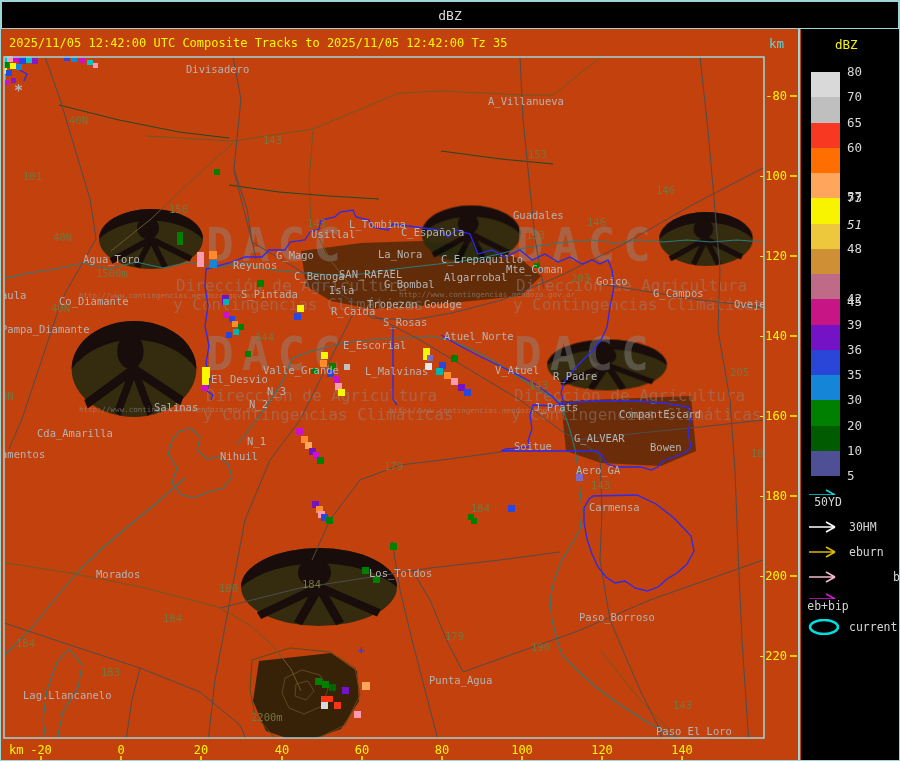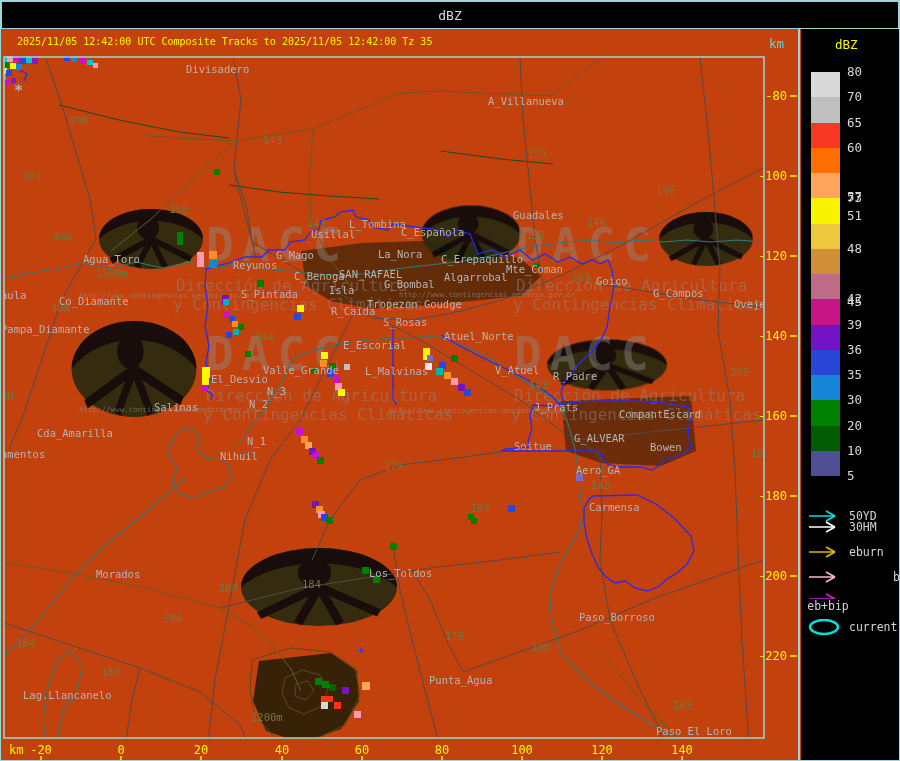--- a/index.html
+++ b/index.html
@@ -4,21 +4,21 @@
 <style>
   html,body{margin:0;padding:0;background:#000;}
   .app{position:relative;width:900px;height:761px;background:#c2410c;overflow:hidden;
        font-family:"DejaVu Sans Mono","Liberation Mono",monospace;
        border:1px solid #9cd6d6;box-sizing:border-box;}
   .titlebar{position:absolute;left:0;top:0;width:898px;height:28px;
        border:1px solid #9cd6d6;box-sizing:border-box;background:#000;
        display:flex;align-items:center;justify-content:center;
        color:#d8d8d8;font-size:13px;}
   .headerrow{position:absolute;left:0;top:29px;width:797px;height:26px;}
-  .status{position:absolute;left:16px;top:6px;color:#f8f800;font-size:10px;white-space:pre;}
+  .status{position:absolute;left:8px;top:6px;color:#f8f800;font-size:12px;white-space:pre;}
   .km-top{position:absolute;right:14px;top:6px;color:#5adada;font-size:12.5px;}
   .vdivider{position:absolute;left:797px;top:28px;width:2px;height:733px;background:#9cd6d6;}
   #map{position:absolute;left:0;top:0;}
   .panel{position:absolute;left:800px;top:28px;width:100px;height:733px;background:#000;}
   .panel-title{position:absolute;left:34px;top:8px;color:#f8f800;font-size:12.5px;}
   .swatch{position:absolute;left:10px;width:29px;}
   .scale-lab{position:absolute;left:46px;color:#d8d8d8;font-size:12.5px;line-height:14px;}
   .legend-row{position:absolute;left:6px;height:22px;display:flex;align-items:center;}
   .legend-row svg{margin-right:6px;}
   .legend-lab{color:#d4d4d4;font-size:11.5px;}
@@ -391,34 +391,34 @@
         <div class="swatch" style="top: 346px; height: 25.25px; background: rgb(21, 133, 216);"></div>
         <div class="swatch" style="top: 371.25px; height: 25.25px; background: rgb(0, 128, 0);"></div>
         <div class="swatch" style="top: 396.5px; height: 25.25px; background: rgb(1, 92, 1);"></div>
         <div class="swatch" style="top: 421.75px; height: 25.25px; background: rgb(79, 79, 150);"></div>
         <div class="scale-lab" style="top: 36px;">80</div>
         <div class="scale-lab" style="top: 61.25px;">70</div>
         <div class="scale-lab" style="top: 86.5px;">65</div>
         <div class="scale-lab" style="top: 111.75px;">60</div>
         <div class="scale-lab" style="top: 137px; margin-top: 24px;">57</div>
         <div class="scale-lab" style="top: 162.25px;">73</div>
-        <div class="scale-lab" style="top: 180px;">51</div>
+        <div class="scale-lab" style="top: 189px; font-style: italic;">51</div>
         <div class="scale-lab" style="top: 212.75px;">48</div>
         <div class="scale-lab" style="top: 238px; margin-top: 28px;">45</div>
         <div class="scale-lab" style="top: 263.25px;">42</div>
         <div class="scale-lab" style="top: 288.5px;">39</div>
         <div class="scale-lab" style="top: 313.75px;">36</div>
         <div class="scale-lab" style="top: 339px;">35</div>
         <div class="scale-lab" style="top: 364.25px;">30</div>
         <div class="scale-lab" style="top: 389.5px;">20</div>
         <div class="scale-lab" style="top: 414.75px;">10</div>
         <div class="scale-lab" style="top: 440px;">5</div>
       </div>
     <div id="legend">
-        <div class="legend-row" style="top: 476px;">
+        <div class="legend-row" style="top: 458px; flex-direction: column;">
           <svg width="36" height="16">
             <path d="M2,8 L28,8 M28,8 L19,3 M28,8 L19,13" stroke="#00dede" fill="none" stroke-width="1.6"></path>
           </svg>
           <span class="legend-lab">50YD</span>
         </div>
         <div class="legend-row" style="top: 487px; text-align: center;">
           <svg width="36" height="16">
             <path d="M2,8 L28,8 M28,8 L19,3 M28,8 L19,13" stroke="#ffffff" fill="none" stroke-width="1.6"></path>
           </svg>
           <span class="legend-lab">30HM</span>

